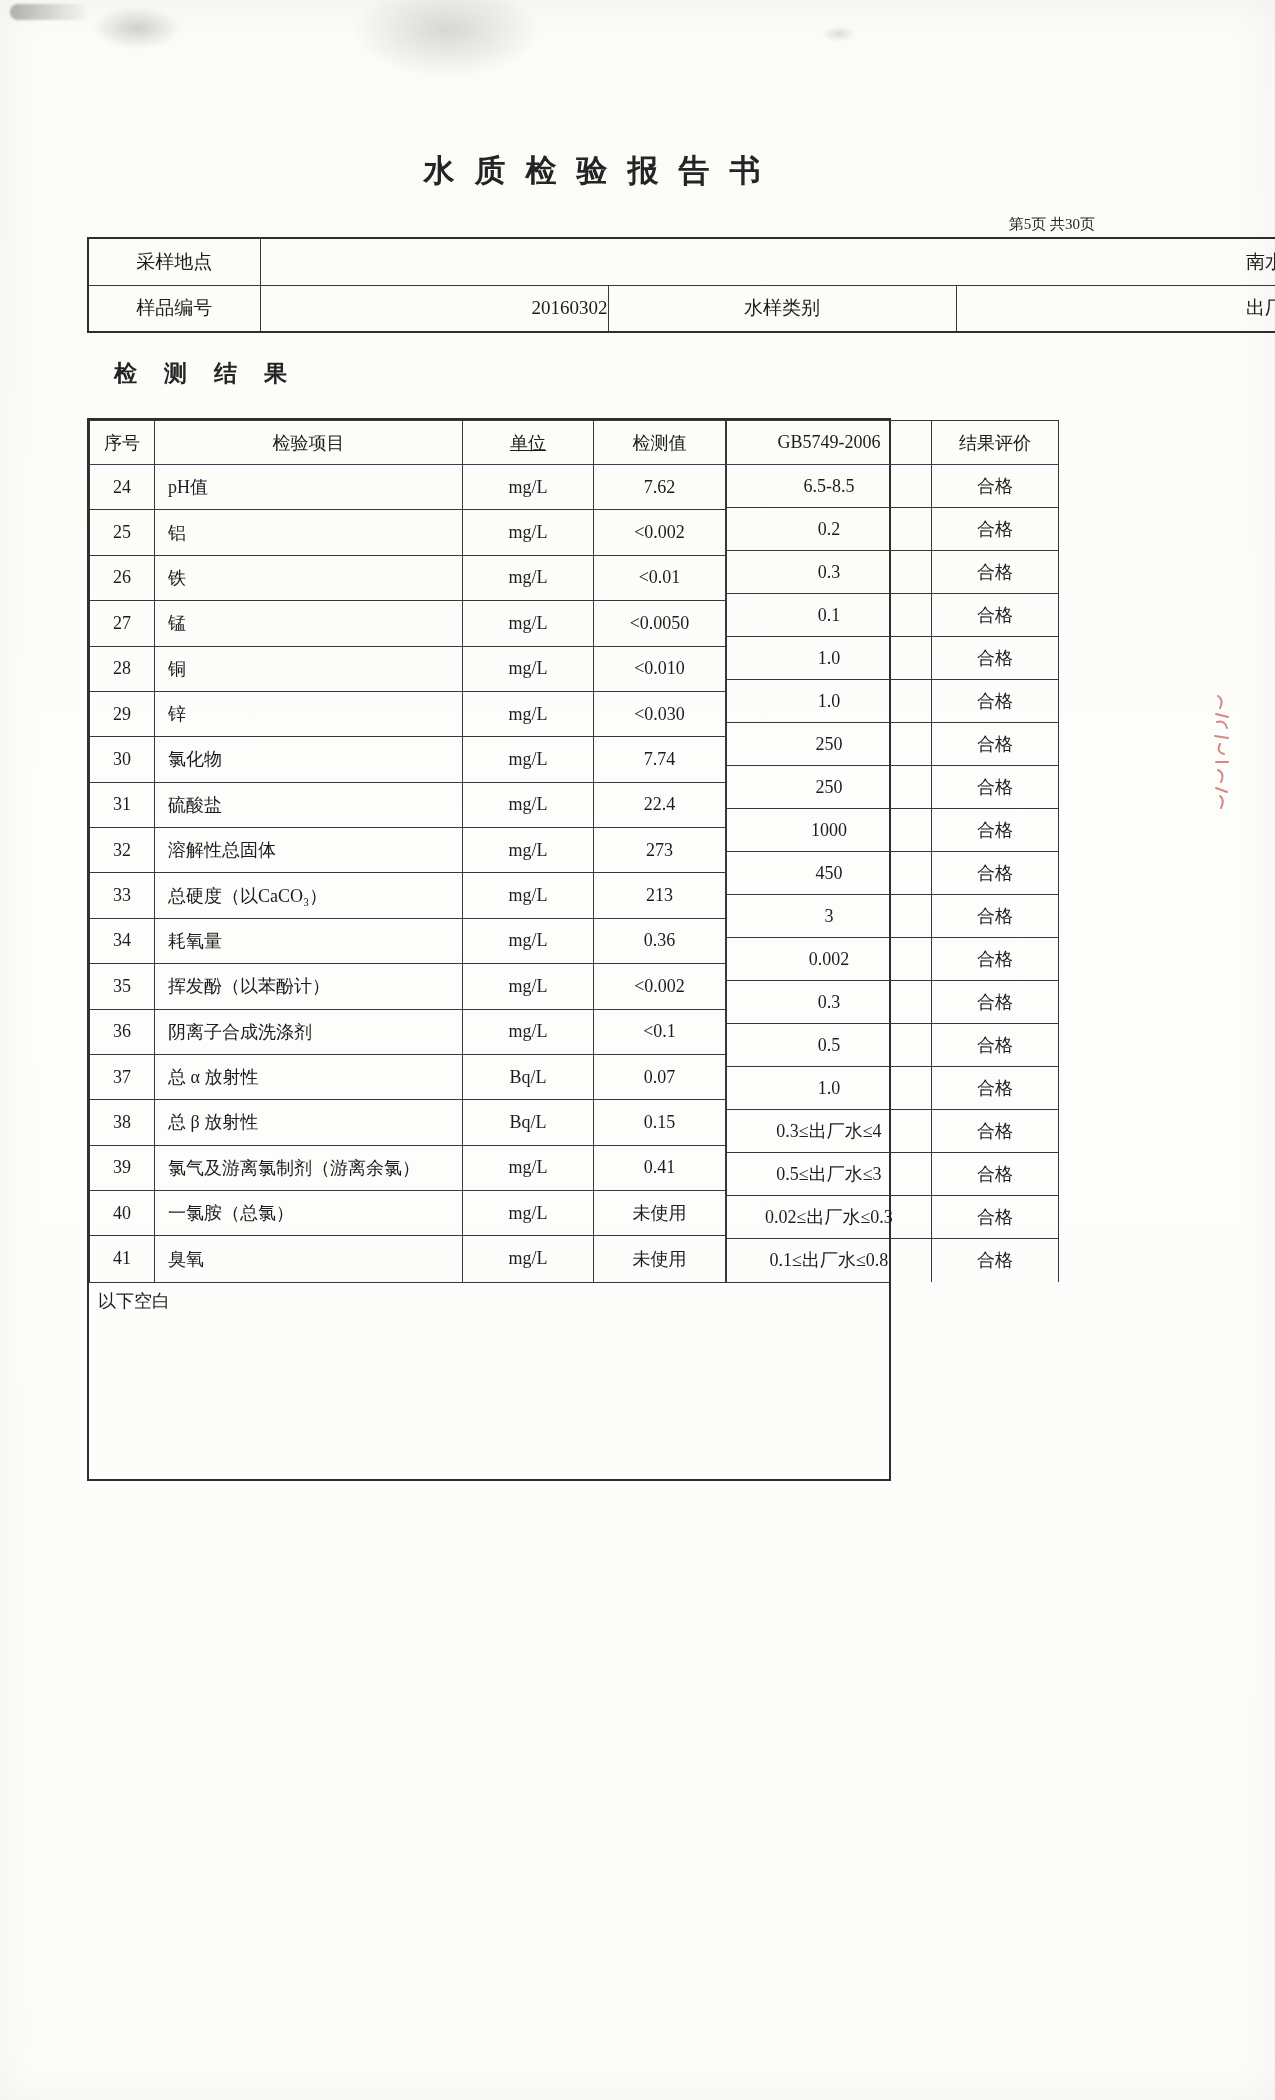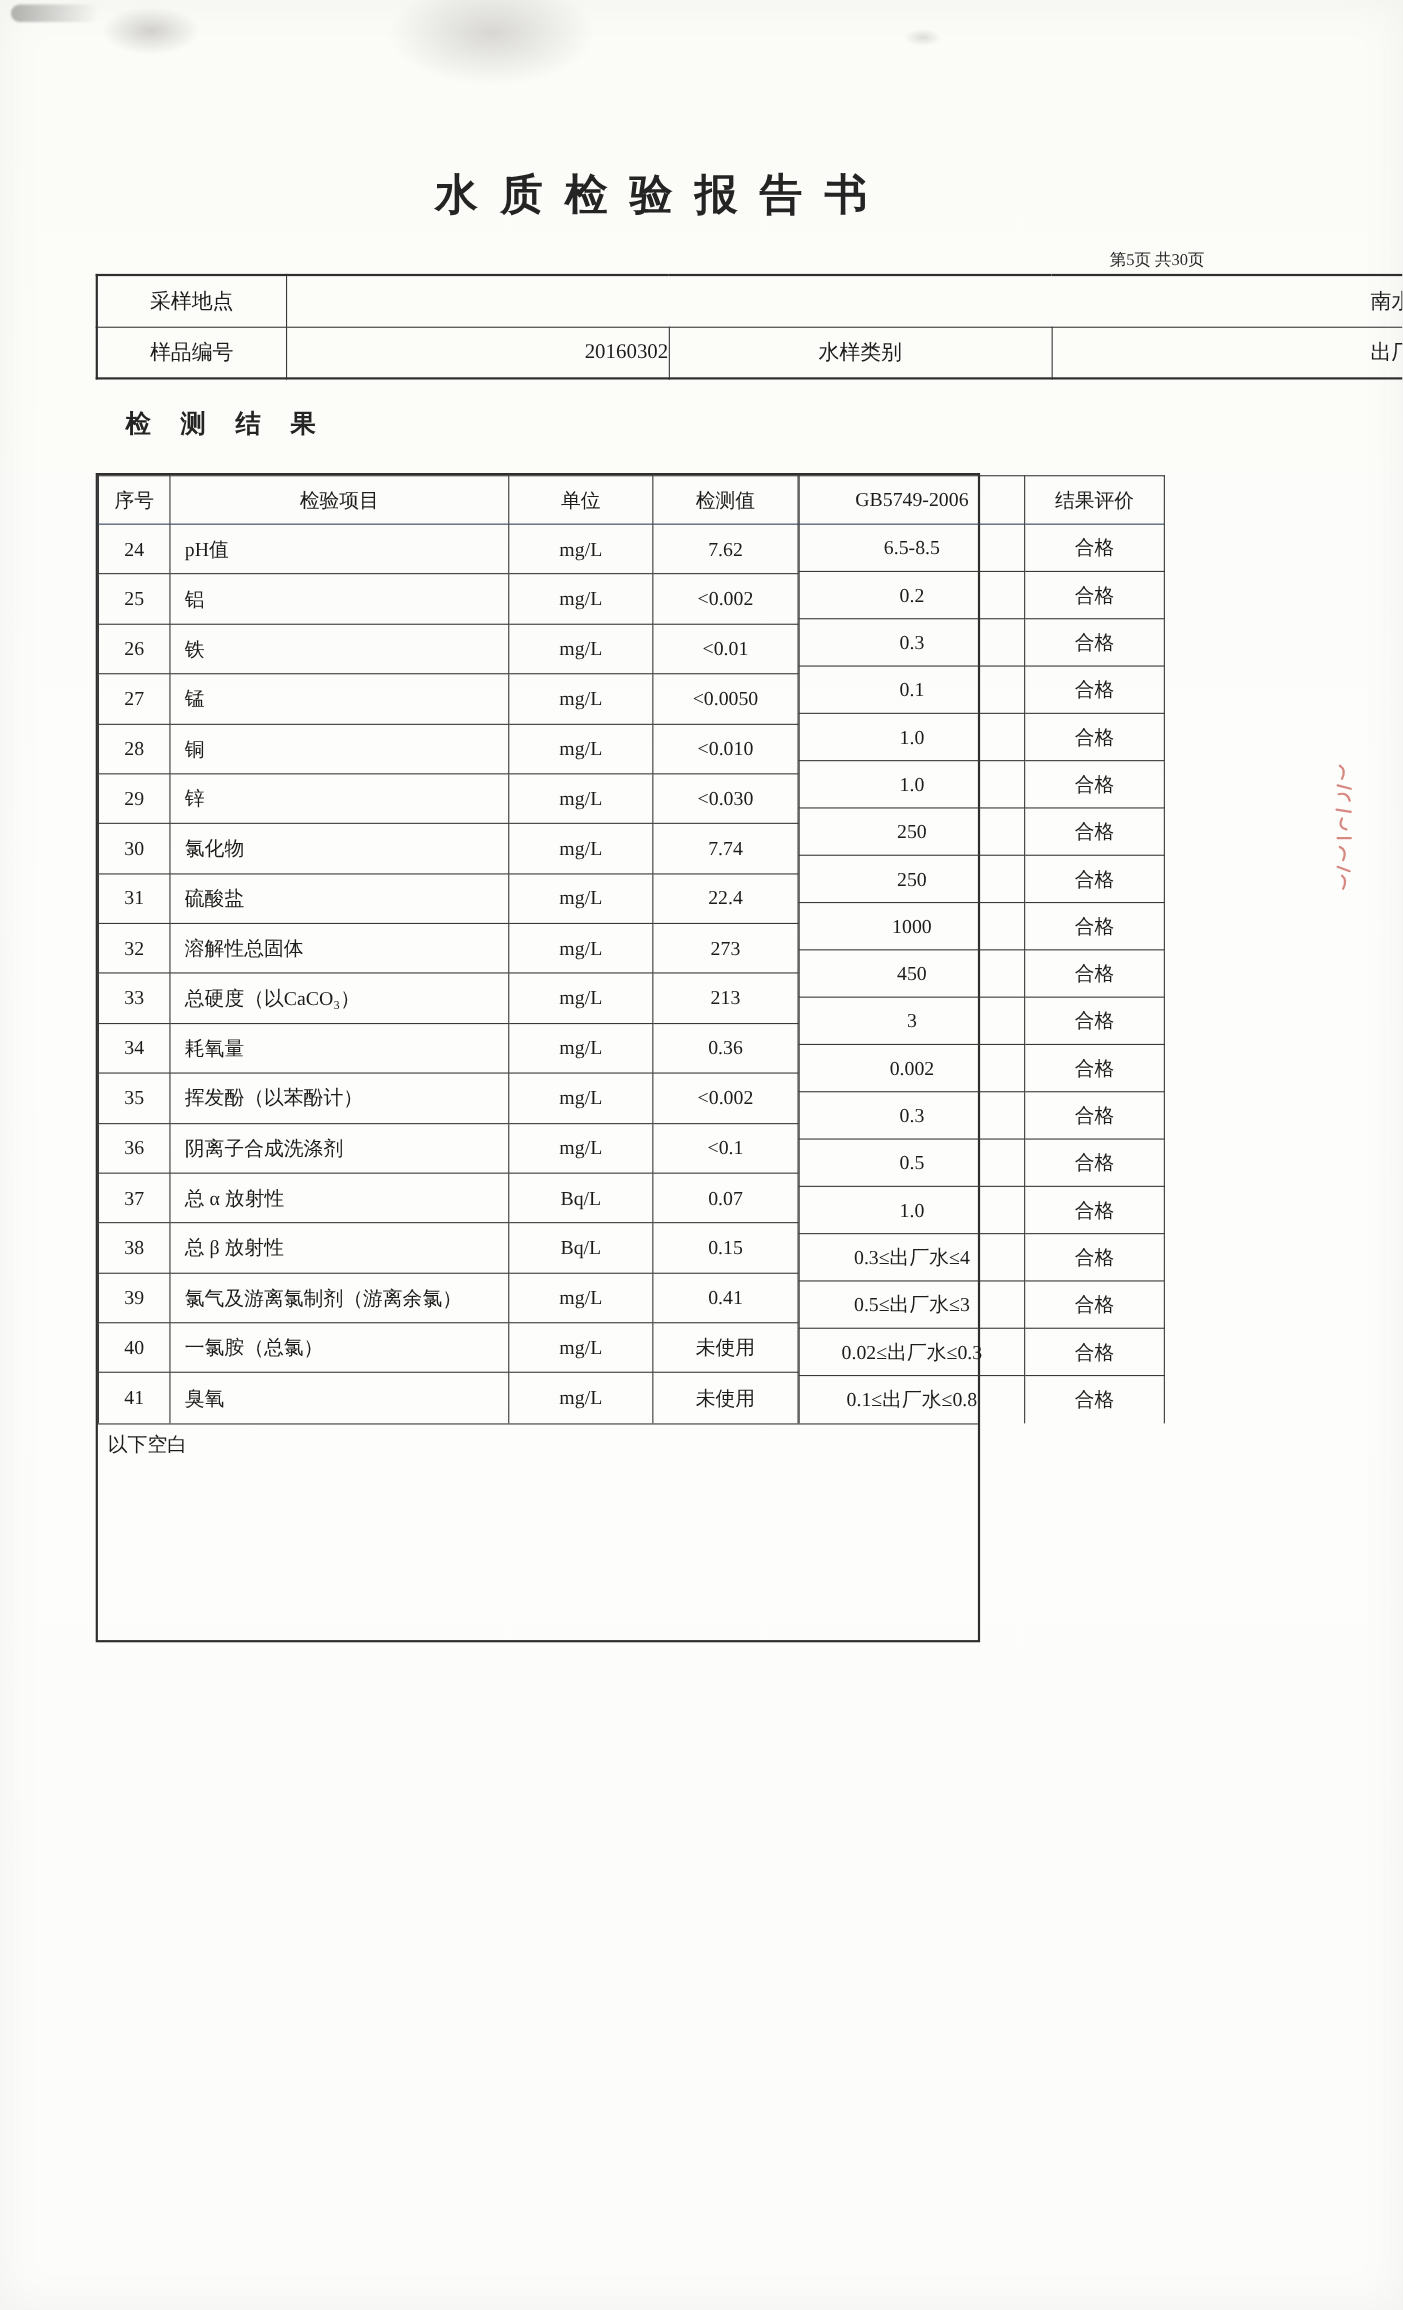--- a/index.html
+++ b/index.html
@@ -29,21 +29,21 @@
   .smudge-d { left:822px; top:26px; width:34px; height:16px;
     background:radial-gradient(ellipse at center, rgba(150,148,145,0.30), rgba(150,148,145,0) 70%); }
   .red-marks { position:absolute; left:1208px; top:692px; opacity:0.65; }
 
   
   .content { position:absolute; left:87px; top:0; width:1010px; }
 
   .doc-title {
     margin-top:150px;
     text-align:center;
-    font-size:39px; font-weight:700;
+    font-size:31px; font-weight:700;
     letter-spacing:20px; padding-left:20px;
     color:#242424;
   }
   .page-info {
     margin-top:23px;
     text-align:right;
     font-size:15px; color:#262626;
     padding-right:2px;
   }
 
@@ -83,21 +83,21 @@
   .right-tbl { width:332px; }
   .left-tbl th,.left-tbl td,.right-tbl th,.right-tbl td {
     border:1.5px solid #383838;
     font-size:18px; font-weight:normal;
     padding:0 2px; text-align:center;
     overflow:hidden; white-space:nowrap;
   }
   .left-tbl th,.right-tbl th { height:44px; border-bottom-color:#30415a; }
   .left-tbl td,.right-tbl td { height:43px; }
   .left-tbl .col-no{width:65px;} .left-tbl .col-item{width:308px;}
-  .left-tbl .col-unit{width:131px;} .left-tbl .col-value{width:132px;}
+  .left-tbl .col-unit{width:131px;text-decoration:underline;} .left-tbl .col-value{width:132px;}
   .right-tbl .col-std{width:205px;} .right-tbl .col-res{width:127px;}
   .left-tbl td.cell-item { text-align:left; padding-left:13px; }
   .left-tbl tr:last-child td, .right-tbl tr:last-child td { border-bottom:none; }
   .gutter { width:42px; background:transparent; }
   .blank-row {
     border-top:1.5px solid #383838;
     height:197px;
     font-size:18px;
     padding:6px 0 0 9px;
   }

